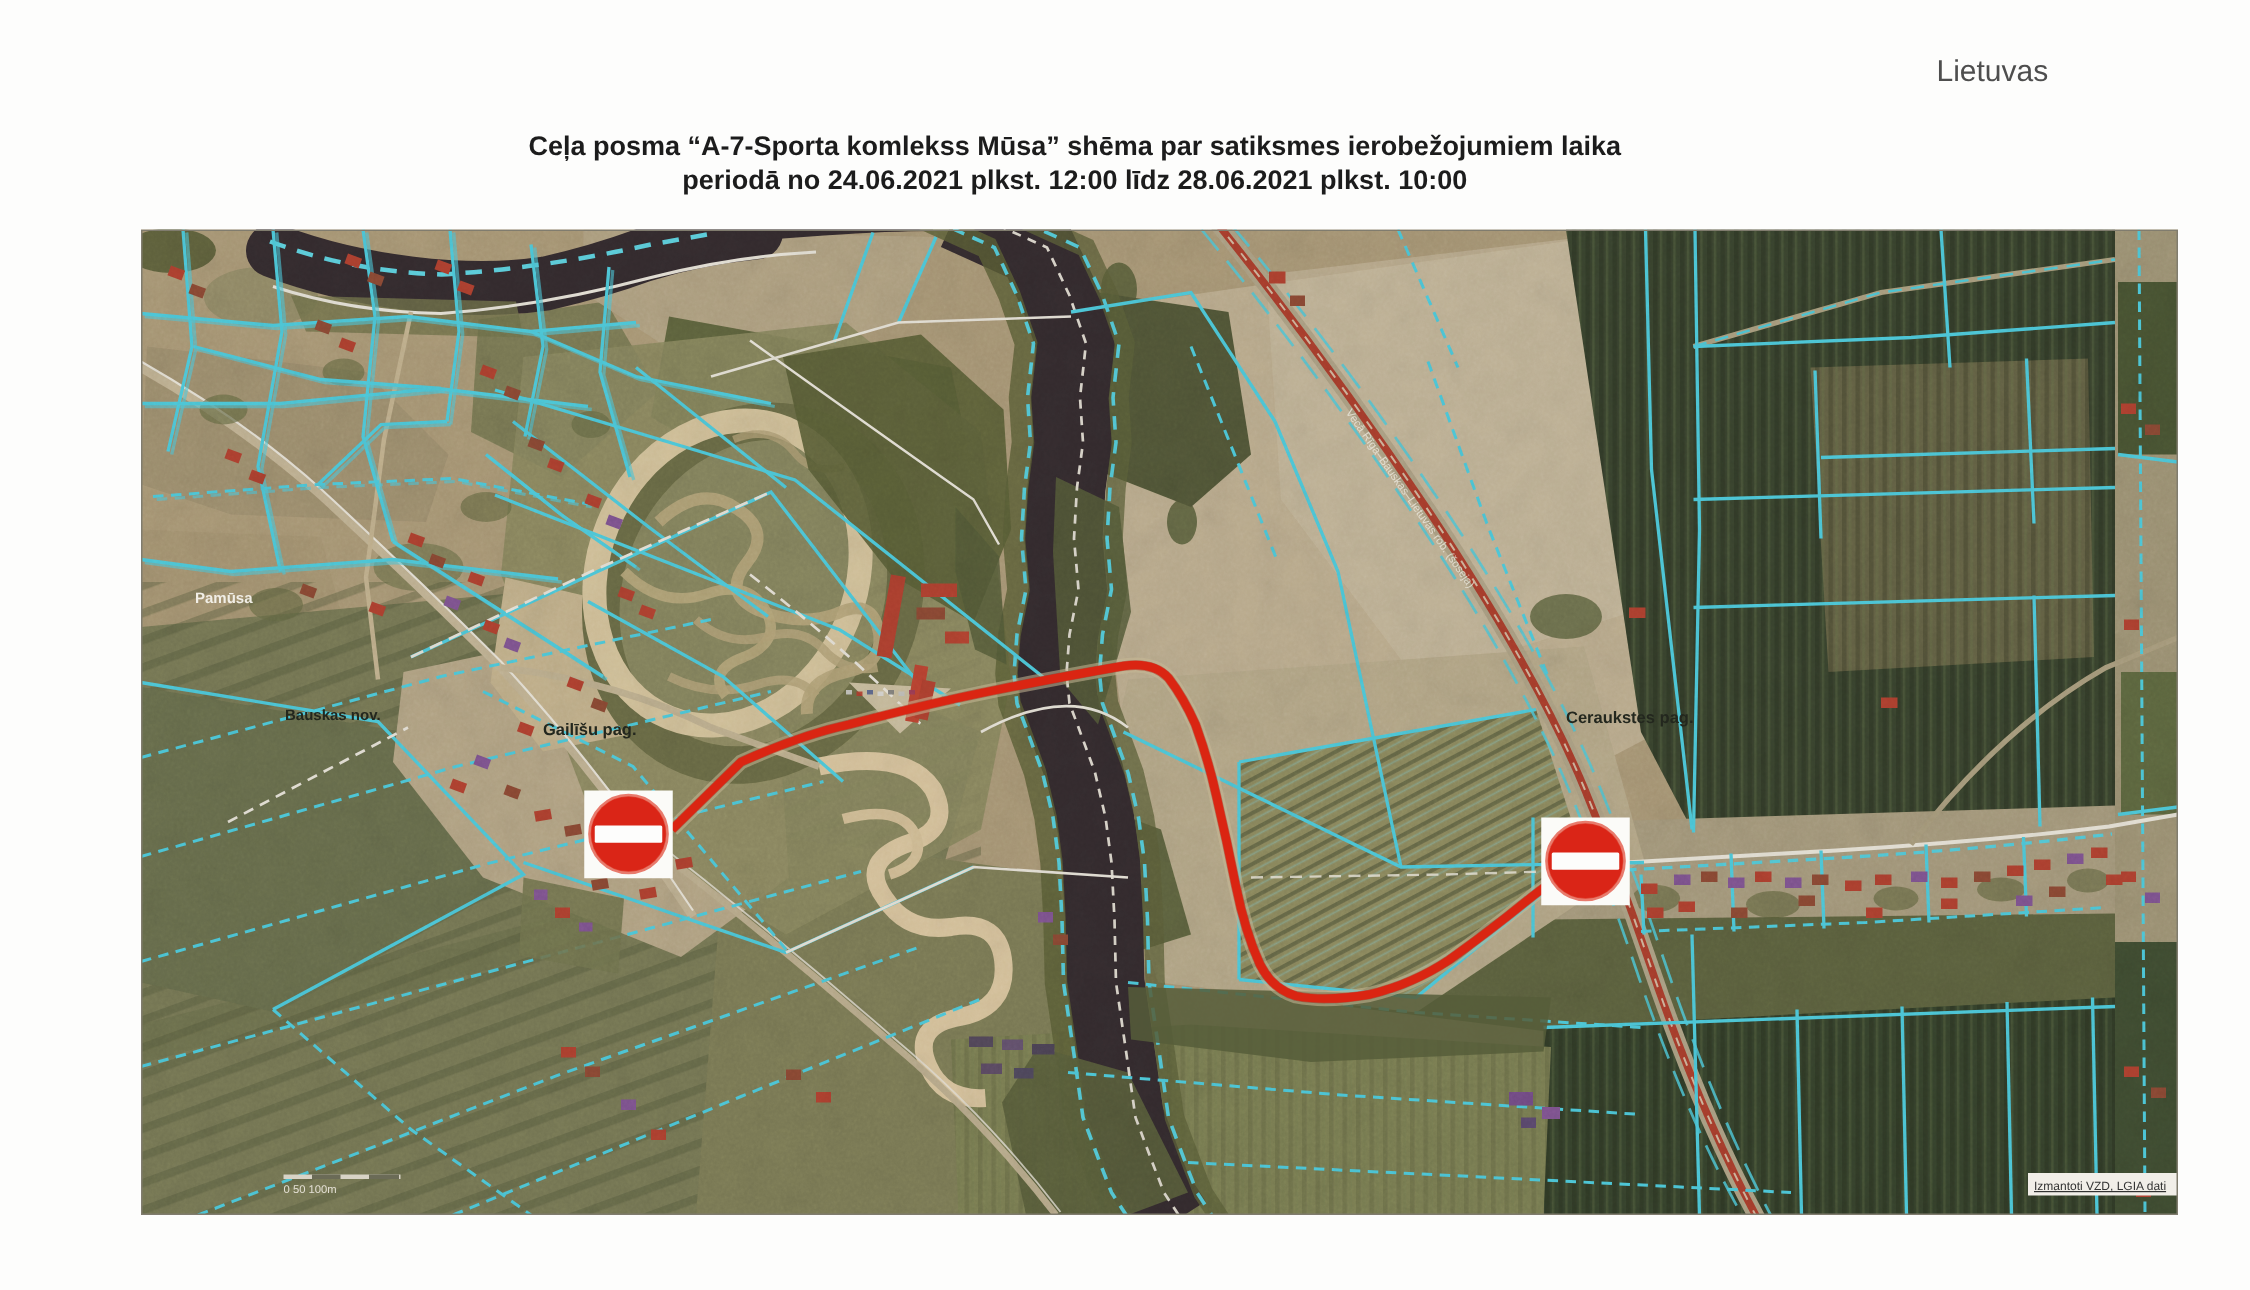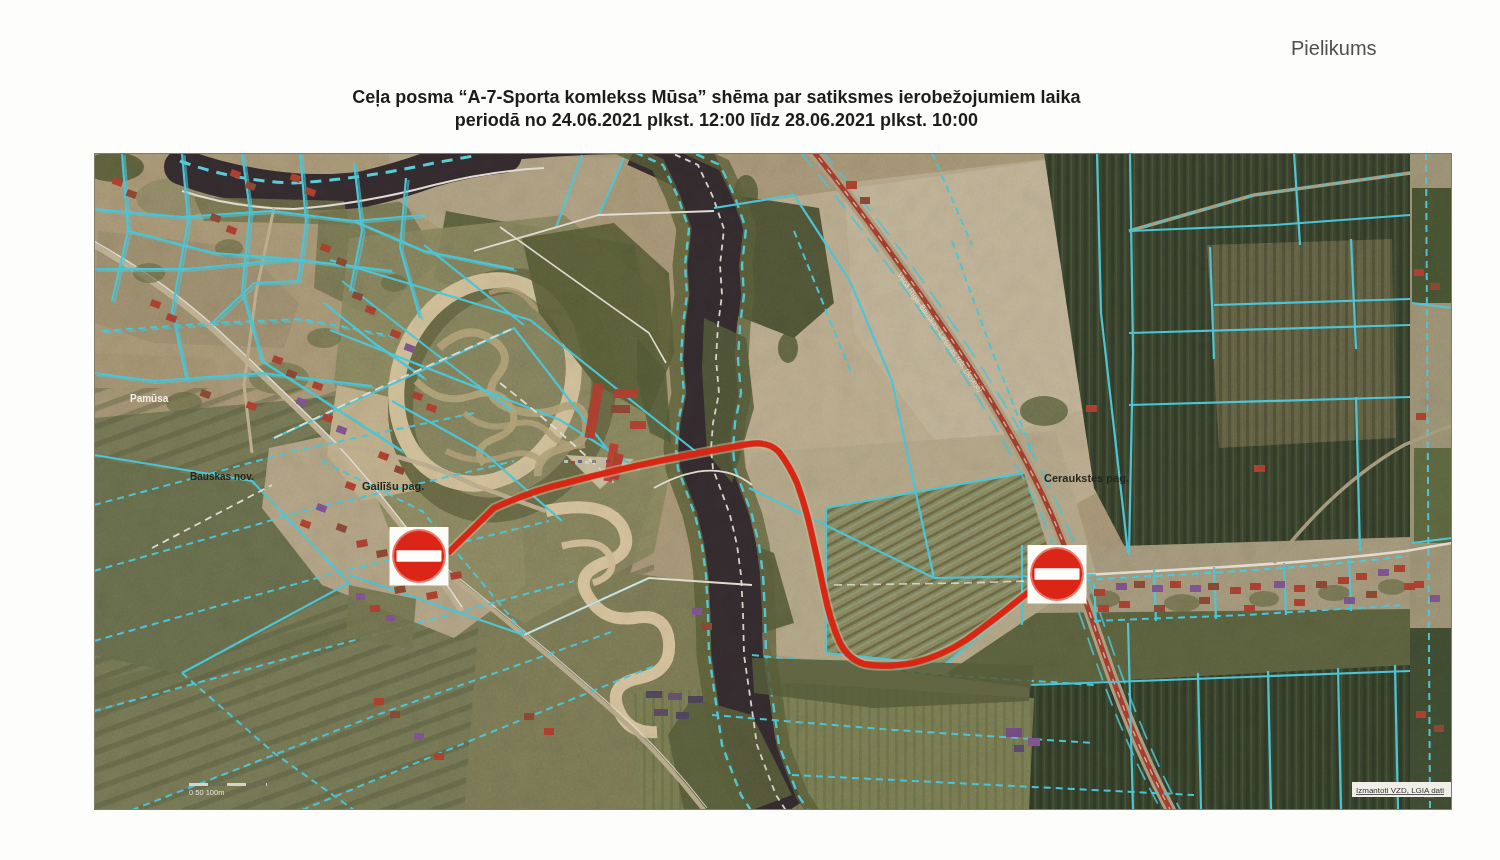--- a/index.html
+++ b/index.html
@@ -1,21 +1,21 @@
 <!DOCTYPE html>
 <html><head><meta charset="utf-8">
 <style>
 html,body{margin:0;padding:0;width:1500px;height:860px;background:#fdfdfc;overflow:hidden;}
 body{font-family:"Liberation Sans", sans-serif;position:relative;}
 .title{position:absolute;left:-67px;top:86px;width:1567px;text-align:center;font-weight:bold;font-size:18px;line-height:22.5px;color:#1c1c1c;}
 .piel{position:absolute;left:1291px;top:37px;font-size:20px;color:#4e4e4e;}
 </style></head>
 <body>
 
-<div class="piel">Pielikums</div>
+<div class="piel">Lietuvas</div>
 
 <div class="title">Ceļa posma “A-7-Sporta komlekss Mūsa” shēma par satiksmes ierobežojumiem laika<br>periodā no 24.06.2021 plkst. 12:00 līdz 28.06.2021 plkst. 10:00</div>
 
 <svg width="1358" height="657" viewBox="0 0 1358 657" style="position:absolute;left:94px;top:153px;">
 <defs>
 <clipPath id="mapclip">
         <rect x="0" y="0" width="1358" height="657"></rect>
       </clipPath>
 <pattern id="vrows" width="9" height="40" patternUnits="userSpaceOnUse">
         <rect x="0" width="3" height="40" fill="#0c140a" opacity="0.22"></rect>

